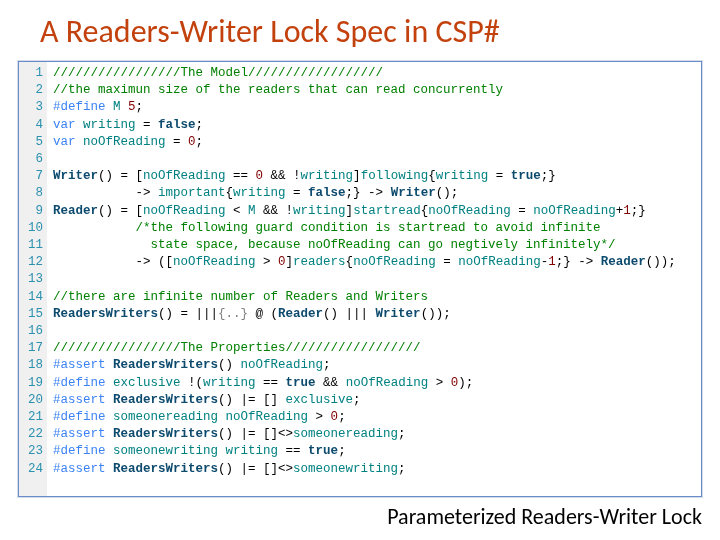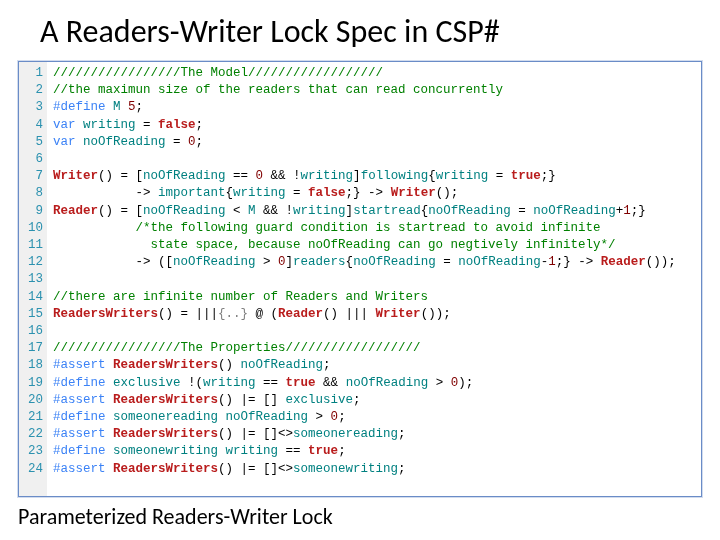--- a/index.html
+++ b/index.html
@@ -15,21 +15,21 @@
     width: 720px;
     height: 540px;
     box-sizing: border-box;
     padding: 12px 18px 10px 18px;
     display: flex;
     flex-direction: column;
   }
   .title {
     font-size: 32px;
     font-weight: 400;
-    color: #000000;
+    color: #c2410c;
     margin: 0 0 10px 0;
     white-space: nowrap;
     text-align: left;
     padding-left: 22px;
   }
   .code-box {
     border: 1px solid #6a8cc7;
     box-shadow: 0 0 0 1px rgba(106,140,199,0.3);
     flex: 1;
     display: flex;
@@ -53,26 +53,26 @@
     flex: 1;
     font-family: Consolas, "Courier New", monospace;
     font-size: 12.5px;
     line-height: 17.2px;
     padding: 3px 0 0 6px;
     white-space: pre;
     color: #000;
   }
   .c-com   { color: #008000; margin-top: 24px; }
   .c-pre   { color: #3b82f6; } 
-  .c-kw    { color: #b91c1c; font-weight: bold; }
+  .c-kw    { color: #0c4a6e; font-weight: bold; }
   .c-id    { color: #008080; } 
   .c-num   { color: #800000; }
   .c-gray  { color: #808080; }
   .caption {
-    text-align: left;
+    text-align: right;
     font-size: 22px;
     color: #000;
     margin-top: 6px;
   }
 </style>
 </head>
 <body>
 
 <div class="slide">
   <div class="title">A Readers-Writer Lock Spec in CSP#</div>

